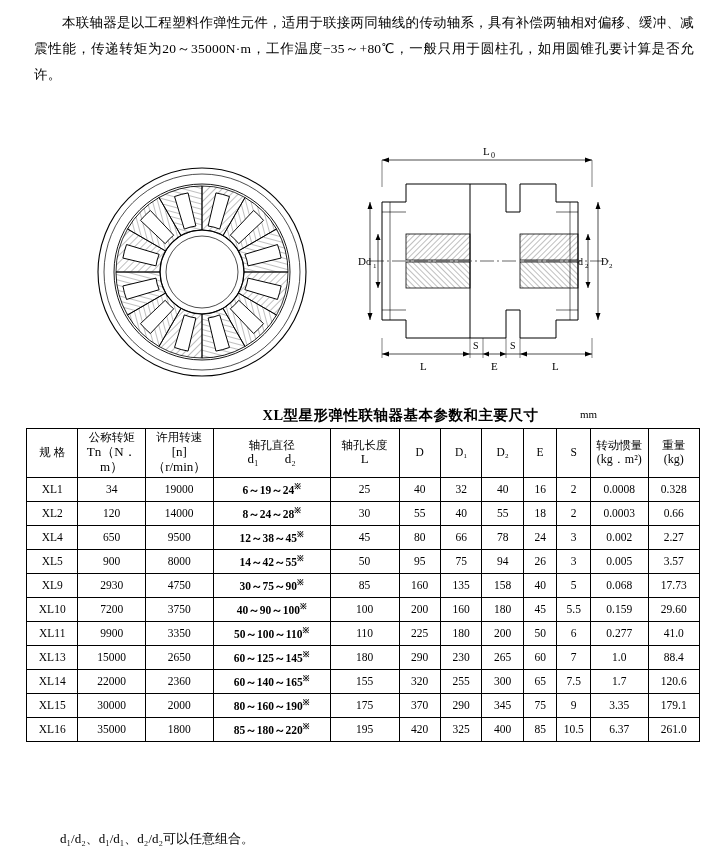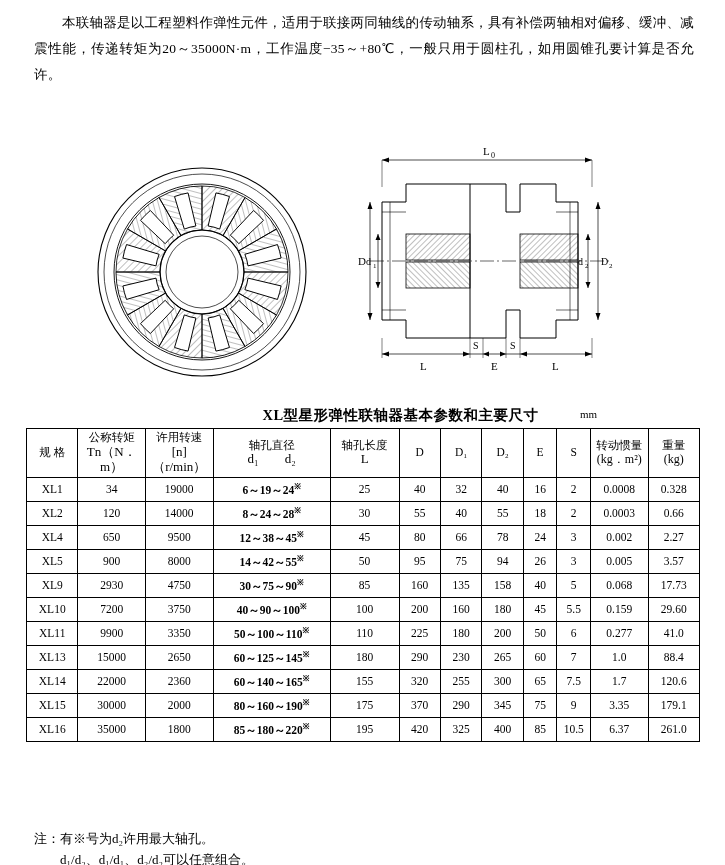--- a/index.html
+++ b/index.html
@@ -536,17 +536,16 @@
           <td>400</td>
           <td>85</td>
           <td>10.5</td>
           <td>6.37</td>
           <td>261.0</td>
         </tr>
       </tbody>
   </table>
 
   <div class="notes">
-    <div>注：有※号为d₂许用最大轴孔。</div>
     <div class="n2">d₁/d₂、d₁/d₁、d₂/d₂可以任意组合。</div>
   </div>
 
 </div>
 
 </body></html>

